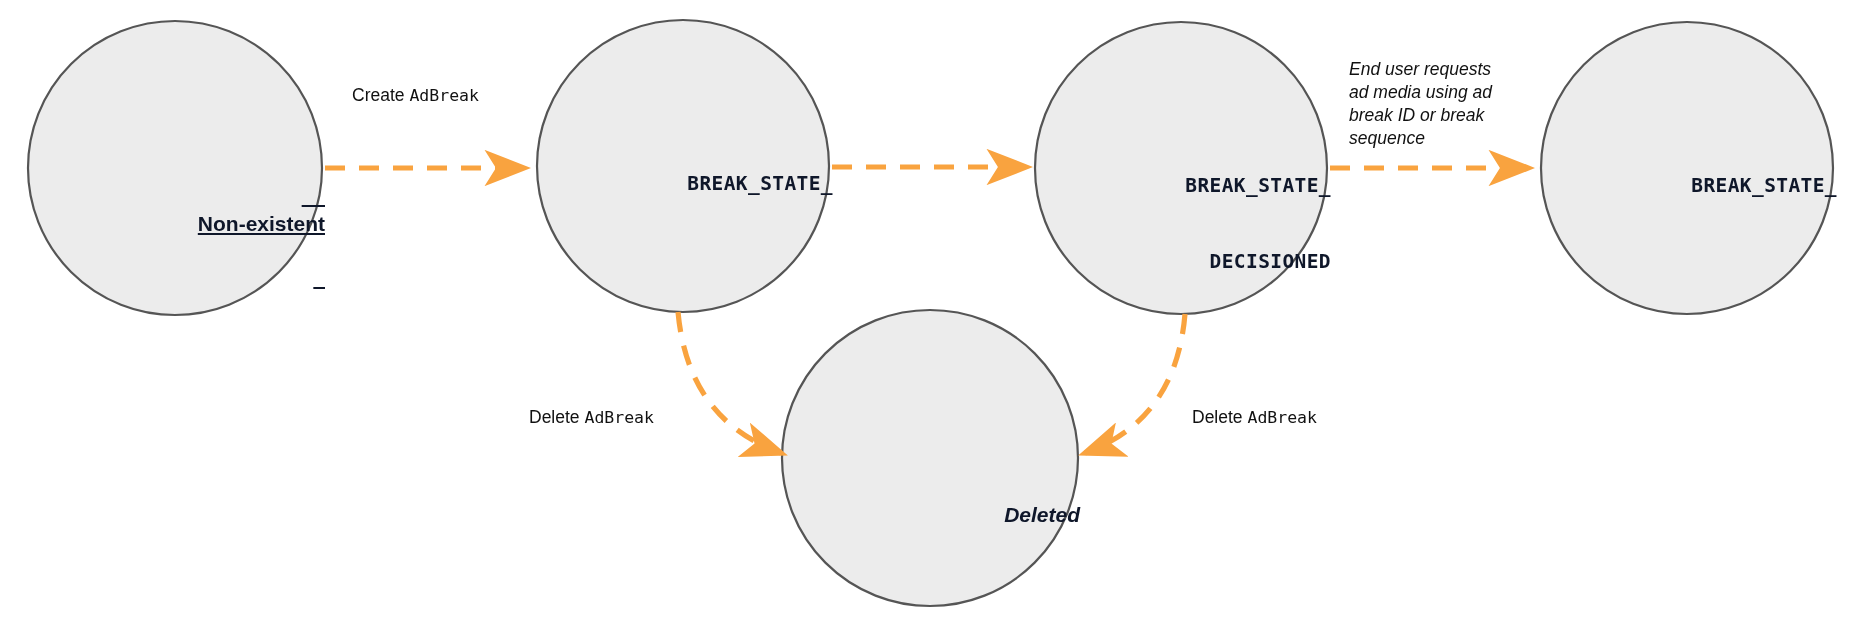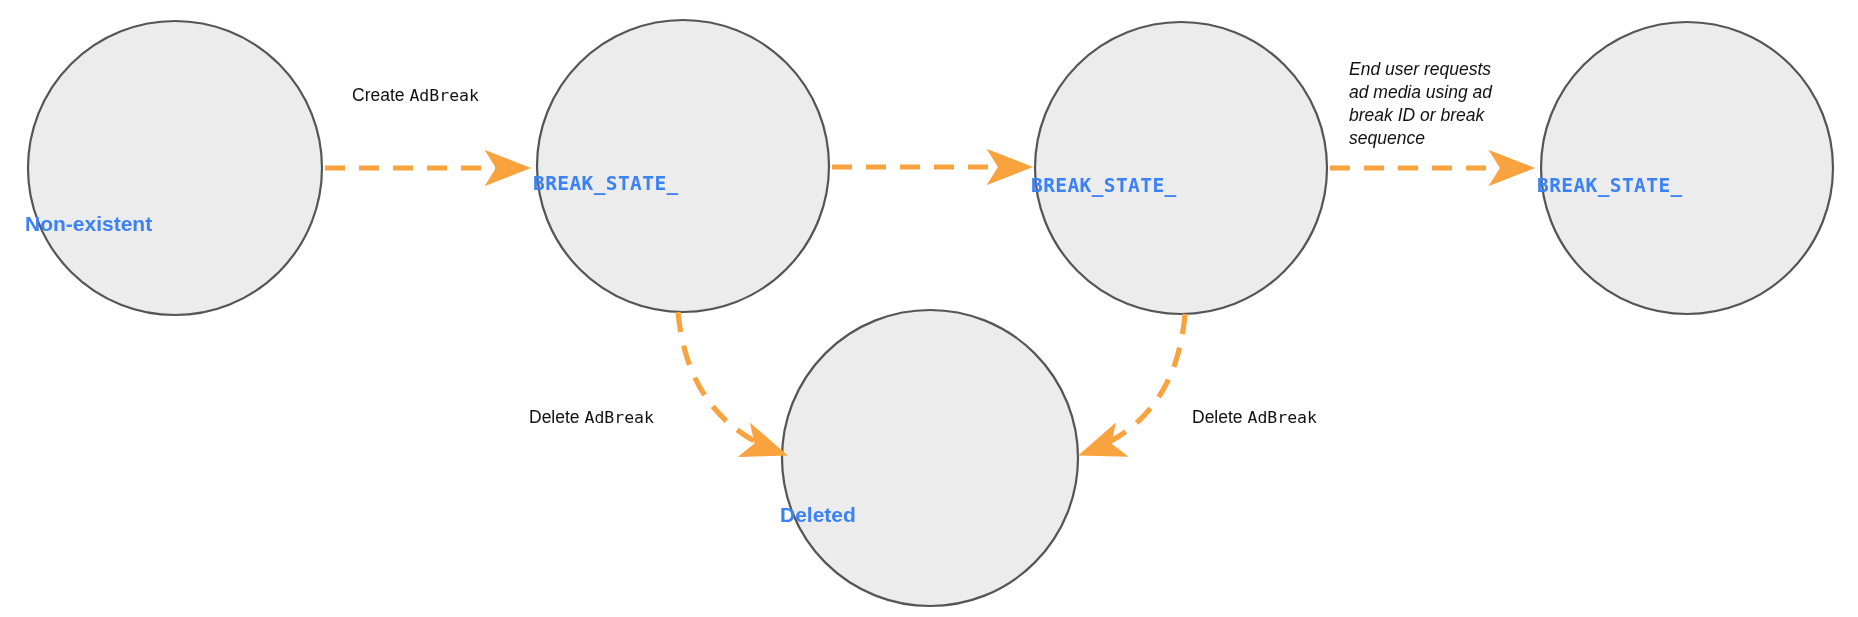--- a/index.html
+++ b/index.html
@@ -10,23 +10,23 @@
     overflow:hidden;
     position:relative;
   }
   #diagram-root{position:absolute;inset:0;}
   svg#canvas{position:absolute;left:0;top:0;width:1858px;height:617px;}
 
   .node-circle{fill:#ececec;stroke:#555555;stroke-width:2.2;}
 
   .node-label{
     position:absolute;
-    text-align:left;
+    text-align:right;
     line-height:1.30;
-    color:#3b82f6;
+    color:#0f172a;
     white-space:pre;
     pointer-events:none;
   }
   .node-label.mono{
     font-family:"DejaVu Sans Mono","Liberation Mono",monospace;
     font-weight:700;
     font-size:19.5px;
     letter-spacing:0.4px;
   }
   .node-label.sans{
@@ -71,37 +71,38 @@
 
     <path d="M 832 167 L 1026 167" fill="none" stroke="#f9a33f" stroke-width="5.2" stroke-dasharray="20 14" stroke-linecap="butt" marker-end="url(#arrowhead)"></path>
 
     <path d="M 1330 168 L 1528 168" fill="none" stroke="#f9a33f" stroke-width="5.2" stroke-dasharray="20 14" stroke-linecap="butt" marker-end="url(#arrowhead)"></path>
 
     <path d="M 678 312 Q 688 420 781 453" fill="none" stroke="#f9a33f" stroke-width="5.2" stroke-dasharray="20 14" stroke-linecap="butt" marker-end="url(#arrowhead)"></path>
 
     <path d="M 1185 314 Q 1176 420 1085 453" fill="none" stroke="#f9a33f" stroke-width="5.2" stroke-dasharray="20 14" stroke-linecap="butt" marker-end="url(#arrowhead)"></path>
   </svg>
 
-  <div class="node-label sans" style="left:25px;top:155px;width:300px;">
+  <div class="node-label sans" style="left:25px;top:155px;width:300px;text-decoration:underline;">
     <div>Non-existent</div>
   </div>
 
   <div class="node-label mono" style="left:533px;top:120px;width:300px;">
     <div>BREAK_STATE_</div>
   </div>
 
   <div class="node-label mono" style="left:1031px;top:122px;width:300px;">
     <div>BREAK_STATE_</div>
+    <div>DECISIONED</div>
   </div>
 
   <div class="node-label mono" style="left:1537px;top:122px;width:300px;">
     <div>BREAK_STATE_</div>
   </div>
 
-  <div class="node-label sans" style="left:780px;top:446px;width:300px;">
+  <div class="node-label sans" style="left:780px;top:446px;width:300px;font-style:italic;">
     <div>Deleted</div>
   </div>
 
   <div class="edge-label" style="left:352px;top:84px;">
     <span>Create </span><span class="mono-part">AdBreak</span>
   </div>
 
 
   <div class="edge-label multi" style="left:1349px;top:35px;">
     <span>End user requests

